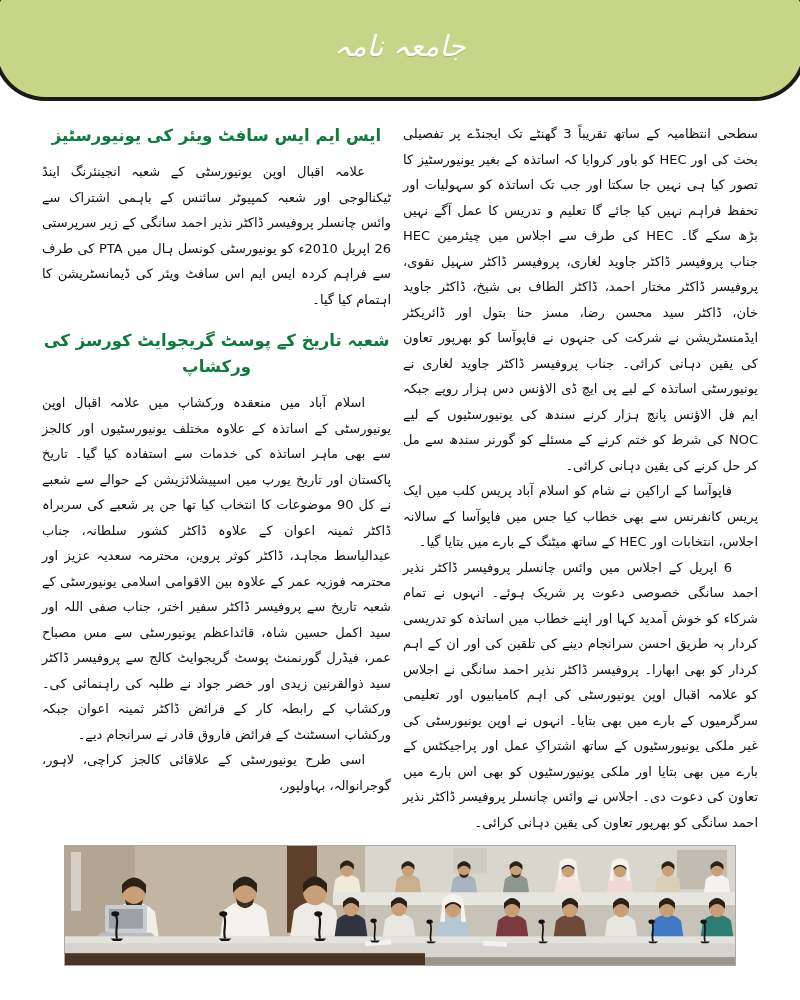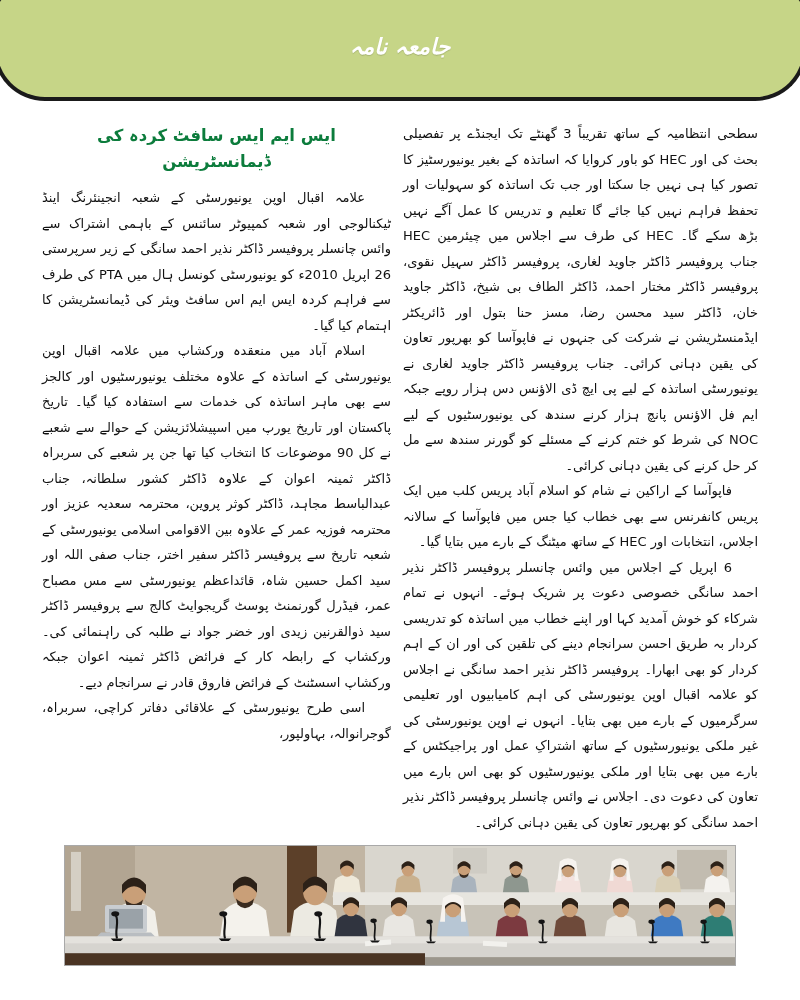--- a/index.html
+++ b/index.html
@@ -12,22 +12,22 @@
     height: 106px;
     margin: -5px -7px 0 -7px;
     background: #c6d587;
     border: 4px solid #1a1a1a;
     border-top: none;
     border-radius: 18px 18px 52px 52px;
     display: flex; align-items: center; justify-content: center;
   }
   .masthead {
     color: #ffffff;
-    font-size: 22px;
-    font-weight: bold;
+    font-size: 29px;
+    font-weight: normal;
     font-style: italic;
     letter-spacing: 1px;
     text-shadow: 0 1px 1px rgba(0,0,0,0.15);
     text-align: center;
   }
 
   
   .columns {
     display: flex;
     flex-direction: row;     
@@ -80,24 +80,25 @@
 
 <main class="columns">
 
   <section class="col col-right">
     <p class="urdu-par no-indent">سطحی انتظامیہ کے ساتھ تقریباً 3 گھنٹے تک ایجنڈے پر تفصیلی بحث کی اور HEC کو باور کروایا کہ اساتذہ کے بغیر یونیورسٹیز کا تصور کیا ہی نہیں جا سکتا اور جب تک اساتذہ کو سہولیات اور تحفظ فراہم نہیں کیا جائے گا تعلیم و تدریس کا عمل آگے نہیں بڑھ سکے گا۔ HEC کی طرف سے اجلاس میں چیئرمین HEC جناب پروفیسر ڈاکٹر جاوید لغاری، پروفیسر ڈاکٹر سہیل نقوی، پروفیسر ڈاکٹر مختار احمد، ڈاکٹر الطاف بی شیخ، ڈاکٹر جاوید خان، ڈاکٹر سید محسن رضا، مسز حنا بتول اور ڈائریکٹر ایڈمنسٹریشن نے شرکت کی جنہوں نے فاپوآسا کو بھرپور تعاون کی یقین دہانی کرائی۔ جناب پروفیسر ڈاکٹر جاوید لغاری نے یونیورسٹی اساتذہ کے لیے پی ایچ ڈی الاؤنس دس ہزار روپے جبکہ ایم فل الاؤنس پانچ ہزار کرنے سندھ کی یونیورسٹیوں کے لیے NOC کی شرط کو ختم کرنے کے مسئلے کو گورنر سندھ سے مل کر حل کرنے کی یقین دہانی کرائی۔</p>
     <p class="urdu-par">فاپوآسا کے اراکین نے شام کو اسلام آباد پریس کلب میں ایک پریس کانفرنس سے بھی خطاب کیا جس میں فاپوآسا کے سالانہ اجلاس، انتخابات اور HEC کے ساتھ میٹنگ کے بارے میں بتایا گیا۔</p>
     <p class="urdu-par">6 اپریل کے اجلاس میں وائس چانسلر پروفیسر ڈاکٹر نذیر احمد سانگی خصوصی دعوت پر شریک ہوئے۔ انہوں نے تمام شرکاء کو خوش آمدید کہا اور اپنے خطاب میں اساتذہ کو تدریسی کردار بہ طریق احسن سرانجام دینے کی تلقین کی اور ان کے اہم کردار کو بھی ابھارا۔ پروفیسر ڈاکٹر نذیر احمد سانگی نے اجلاس کو علامہ اقبال اوپن یونیورسٹی کی اہم کامیابیوں اور تعلیمی سرگرمیوں کے بارے میں بھی بتایا۔ انہوں نے اوپن یونیورسٹی کی غیر ملکی یونیورسٹیوں کے ساتھ اشتراکِ عمل اور پراجیکٹس کے بارے میں بھی بتایا اور ملکی یونیورسٹیوں کو بھی اس بارے میں تعاون کی دعوت دی۔ اجلاس نے وائس چانسلر پروفیسر ڈاکٹر نذیر احمد سانگی کو بھرپور تعاون کی یقین دہانی کرائی۔</p>
   </section>
 
   <section class="col col-left">
-    <h2 class="green-heading">ایس ایم ایس سافٹ کردہ کی ڈیمانسٹریشن</h2>
+    <h2 class="green-heading">ایس ایم ایس سافٹ ویئر کی یونیورسٹیز</h2>
     <p class="urdu-par">علامہ اقبال اوپن یونیورسٹی کے شعبہ انجینئرنگ اینڈ ٹیکنالوجی اور شعبہ کمپیوٹر سائنس کے باہمی اشتراک سے وائس چانسلر پروفیسر ڈاکٹر نذیر احمد سانگی کے زیر سرپرستی 26 اپریل 2010ء کو یونیورسٹی کونسل ہال میں PTA کی طرف سے فراہم کردہ ایس ایم اس سافٹ ویئر کی ڈیمانسٹریشن کا اہتمام کیا گیا۔</p>
+    <h2 class="green-heading heading-2">شعبہ تاریخ کے پوسٹ گریجوایٹ کورسز کی ورکشاپ</h2>
     <p class="urdu-par">اسلام آباد میں منعقدہ ورکشاپ میں علامہ اقبال اوپن یونیورسٹی کے اساتذہ کے علاوہ مختلف یونیورسٹیوں اور کالجز سے بھی ماہر اساتذہ کی خدمات سے استفادہ کیا گیا۔ تاریخ پاکستان اور تاریخ یورپ میں اسپیشلائزیشن کے حوالے سے شعبے نے کل 90 موضوعات کا انتخاب کیا تھا جن پر شعبے کی سربراہ ڈاکٹر ثمینہ اعوان کے علاوہ ڈاکٹر کشور سلطانہ، جناب عبدالباسط مجاہد، ڈاکٹر کوثر پروین، محترمہ سعدیہ عزیز اور محترمہ فوزیہ عمر کے علاوہ بین الاقوامی اسلامی یونیورسٹی کے شعبہ تاریخ سے پروفیسر ڈاکٹر سفیر اختر، جناب صفی اللہ اور سید اکمل حسین شاہ، قائداعظم یونیورسٹی سے مس مصباح عمر، فیڈرل گورنمنٹ پوسٹ گریجوایٹ کالج سے پروفیسر ڈاکٹر سید ذوالقرنین زیدی اور خضر جواد نے طلبہ کی راہنمائی کی۔ ورکشاپ کے رابطہ کار کے فرائض ڈاکٹر ثمینہ اعوان جبکہ ورکشاپ اسسٹنٹ کے فرائض فاروق قادر نے سرانجام دیے۔</p>
-    <p class="urdu-par">اسی طرح یونیورسٹی کے علاقائی دفاتر کراچی، سربراہ، گوجرانوالہ، بہاولپور،</p>
+    <p class="urdu-par">اسی طرح یونیورسٹی کے علاقائی کالجز کراچی، لاہور، گوجرانوالہ، بہاولپور،</p>
   </section>
 
 </main>
 
 <figure class="photo-fig">
   <svg viewBox="0 0 670 121" preserveAspectRatio="none" role="img">
     <defs>
       <g id="prs">
         <path d="M-17,12 L-14,-9 Q-8,-15 0,-15 Q8,-15 14,-9 L17,12 Z"></path>
         <ellipse cx="0" cy="-22" rx="8" ry="9.5" fill="#c99f78"></ellipse>

